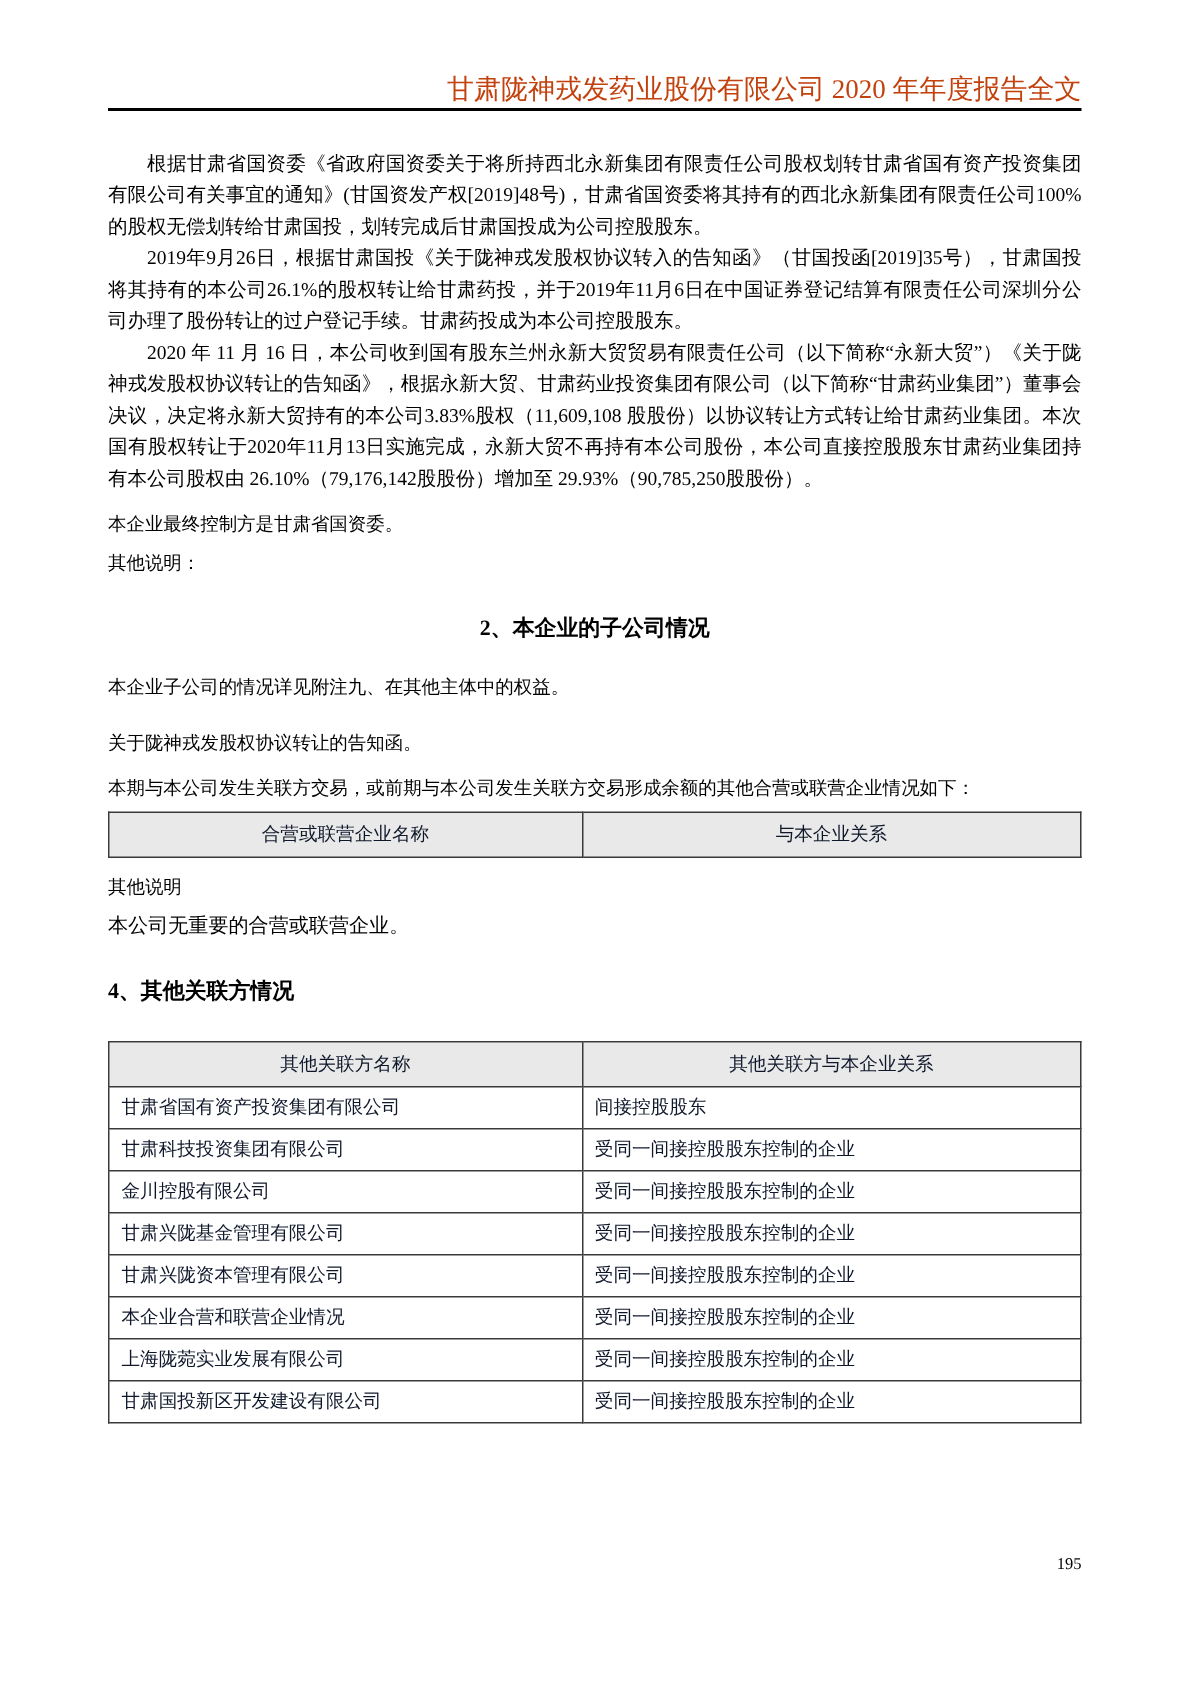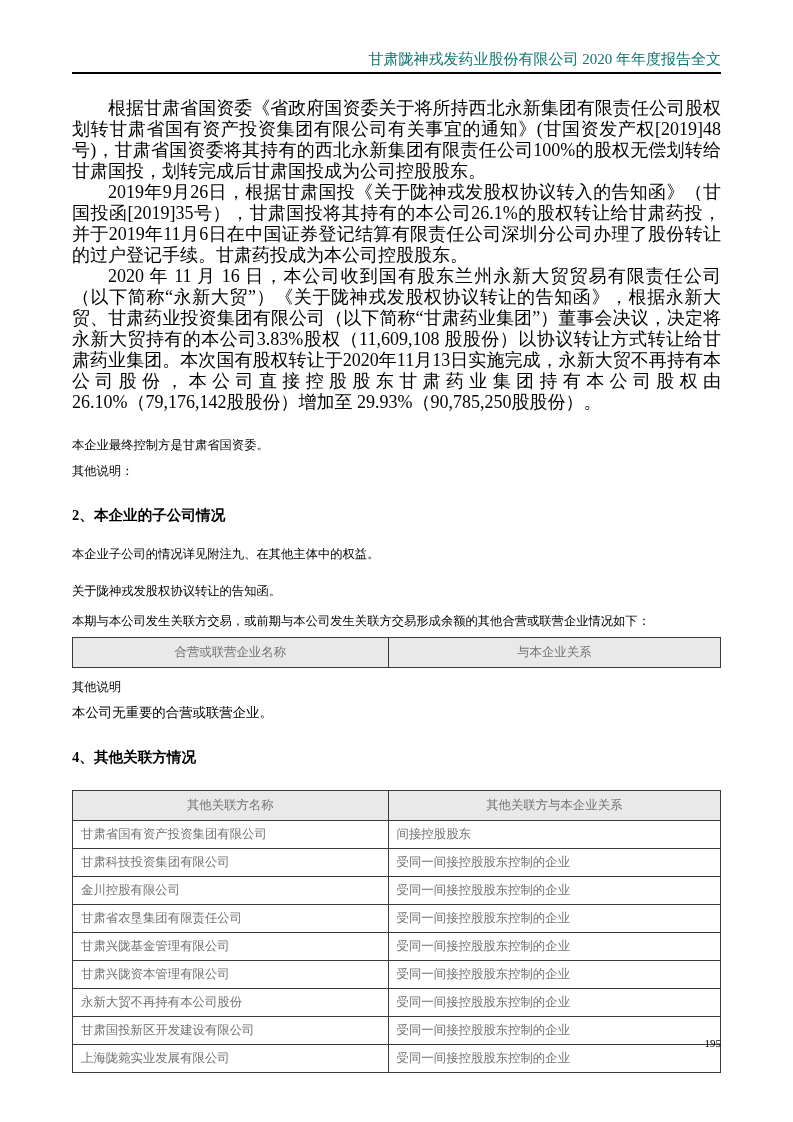--- a/index.html
+++ b/index.html
@@ -13,68 +13,68 @@
     color: #000000;
     overflow: hidden;
   }
   .content { margin: 0 72px; width: 649px; }
 
   .doc-header {
     padding-top: 52px;
     padding-bottom: 6px;
     border-bottom: 2px solid #000000;
     text-align: right;
-    font-size: 15px;
+    font-size: 18px;
     line-height: 14px;
-    color: #0f766e;
+    color: #c2410c;
   }
 
   .body-para {
     margin-top: 0;
-    font-size: 18px;
+    font-size: 13px;
     line-height: 21px;
     text-align: justify;
     text-indent: 2em;
     color: #000000;
   }
   .para-block { margin-top: 24px; }
 
   .small-note {
     font-size: 12.3px;
     line-height: 17px;
     color: #000000;
   }
-  .note-controller { margin-top: 24px; }
+  .note-controller { margin-top: 12px; }
   .note-other { margin-top: 9px; }
 
   .section-heading {
     font-size: 14.6px;
     font-weight: bold;
     line-height: 18px;
     color: #000000;
   }
-  .h-s2 { margin-top: 26px; }
+  .h-s2 { margin-top: 26px; text-align: center; }
   .s2-body { margin-top: 22px; }
   .h-s3 { margin-top: 28px; }
   .s3-body1 { margin-top: 20px; }
   .s3-body2 { margin-top: 13px; }
   .h-s4 { margin-top: 26px; }
 
   table.doc-table {
     width: 100%;
     border-collapse: collapse;
     table-layout: fixed;
   }
   .jv-table { margin-top: 7px; }
   .related-table { margin-top: 24px; }
   table.doc-table th, table.doc-table td {
     border: 1px solid #3a3a3a;
     font-size: 12.4px;
     font-weight: normal;
-    color: #737373;
+    color: #0f172a;
     vertical-align: middle;
   }
   table.doc-table { border: 1.5px solid #000000; }
   table.doc-table th {
     background: #e9e9e9;
     text-align: center;
     padding: 6px 8px;
     height: 28px;
   }
   table.doc-table td {
@@ -153,41 +153,37 @@
         </tr>
         <tr>
           <td>甘肃科技投资集团有限公司</td>
           <td>受同一间接控股股东控制的企业</td>
         </tr>
         <tr>
           <td>金川控股有限公司</td>
           <td>受同一间接控股股东控制的企业</td>
         </tr>
         <tr>
-          <td>甘肃省农垦集团有限责任公司</td>
-          <td>受同一间接控股股东控制的企业</td>
-        </tr>
-        <tr>
           <td>甘肃兴陇基金管理有限公司</td>
           <td>受同一间接控股股东控制的企业</td>
         </tr>
         <tr>
           <td>甘肃兴陇资本管理有限公司</td>
           <td>受同一间接控股股东控制的企业</td>
         </tr>
         <tr>
-          <td>永新大贸不再持有本公司股份</td>
+          <td>本企业合营和联营企业情况</td>
+          <td>受同一间接控股股东控制的企业</td>
+        </tr>
+        <tr>
+          <td>上海陇菀实业发展有限公司</td>
           <td>受同一间接控股股东控制的企业</td>
         </tr>
         <tr>
           <td>甘肃国投新区开发建设有限公司</td>
-          <td>受同一间接控股股东控制的企业</td>
-        </tr>
-        <tr>
-          <td>上海陇菀实业发展有限公司</td>
           <td>受同一间接控股股东控制的企业</td>
         </tr>
       </tbody>
     </table>
 
   </div>
 
   <div class="page-number">195</div>
 </div>
 

